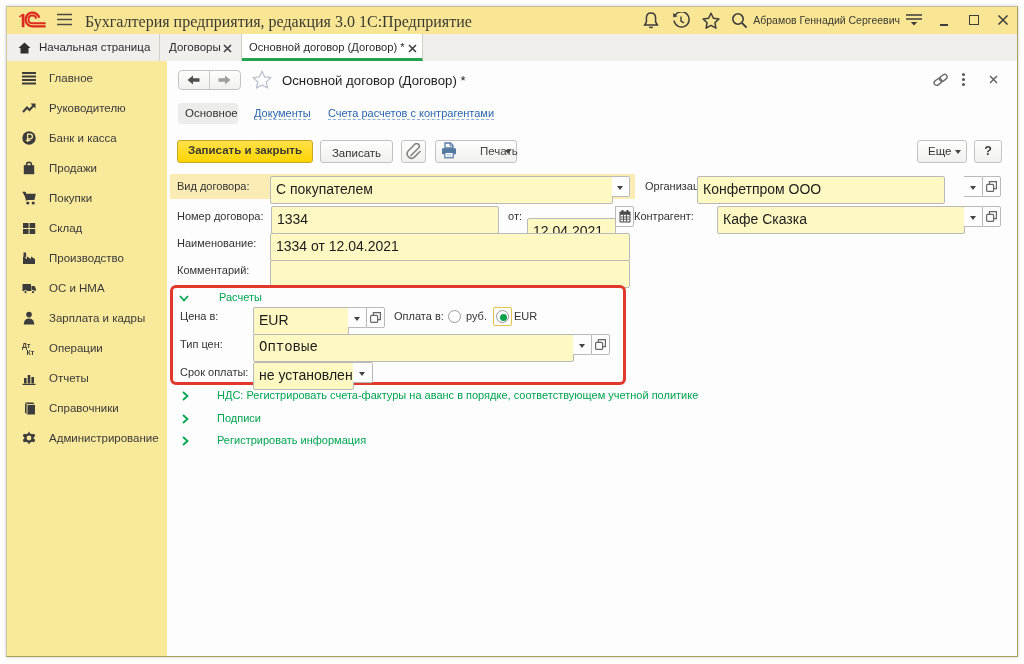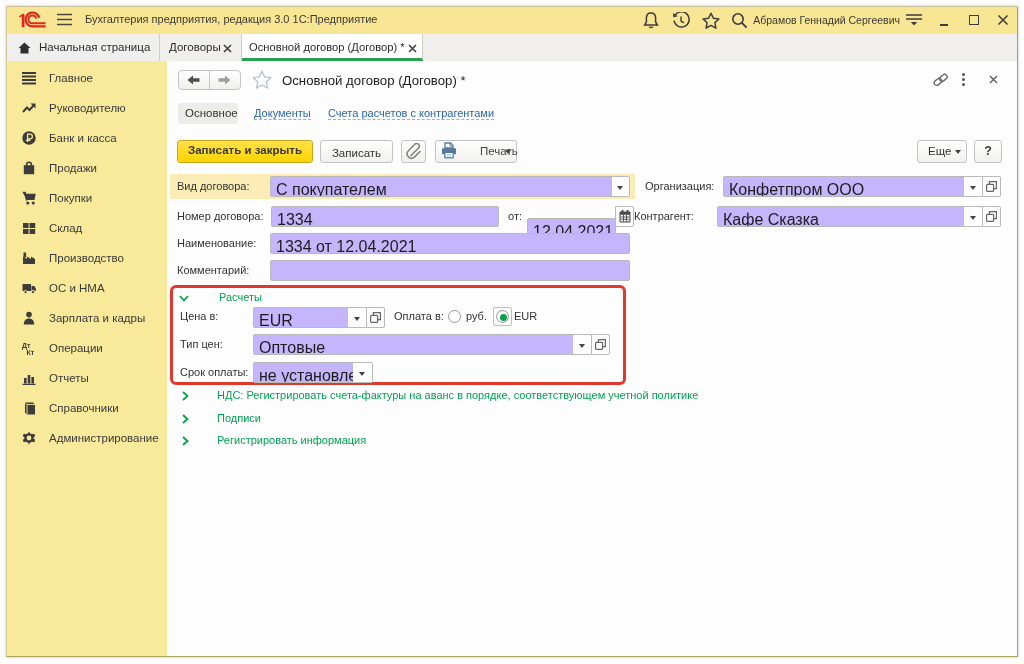--- a/index.html
+++ b/index.html
@@ -2,27 +2,27 @@
 <html><head><meta charset="utf-8">
 <style>
 * { margin:0; padding:0; box-sizing:border-box; }
 html,body { width:1024px; height:664px; background:#fff; font-family:"Liberation Sans", sans-serif; overflow:hidden; }
 .abs { position:absolute; }
 .win { position:absolute; left:6px; top:6px; width:1012px; height:651px; border:1px solid; border-color:#C8C09A #A9A05A #A9A05A #CFC9A2; background:#fff; box-shadow:0 0 3px rgba(150,150,165,0.55); }
 .titlebar { position:absolute; left:7px; top:7px; width:1010px; height:27px; background:#F8E695; }
 .tabbar { position:absolute; left:7px; top:34px; width:1010px; height:27px; background:#F0EFEC; }
 .sidebar { position:absolute; left:7px; top:61px; width:160px; height:595px; background:#F8E99B; }
 .content { position:absolute; left:167px; top:61px; width:850px; height:595px; background:#FDFDFD; }
-.t13 { font-size:11px; color:#333; }
+.t13 { font-size:16px; color:#333;font-family:Liberation Serif, serif; }
 .tab { position:absolute; top:34px; height:27px; border-right:1px solid #CFCFC8; }
 .sideitem { position:absolute; left:7px; width:160px; height:30px; }
 .sideitem .lbl { position:absolute; left:42px; top:8px; font-size:11.5px; color:#3a3a3a; }
 .sideitem svg { position:absolute; left:15px; top:7px; }
 .btn { position:absolute; height:23px; border:1px solid #C3C3C3; border-radius:3px; background:linear-gradient(#FEFEFE,#F0F0EE); font-size:11.5px; color:#333; text-align:center; }
-.inp { position:absolute; height:21px; border:1px solid #B9B9B9; border-radius:2px; background:#c4b5fd; font-size:16px; color:#1c1c1c; padding:4px 4px 0 5px; white-space:nowrap; overflow:hidden; }
+.inp { position:absolute; height:28px; border:1px solid #B9B9B9; border-radius:2px; background:#fef9c3; font-size:14px; color:#1c1c1c; padding:4px 4px 0 5px; white-space:nowrap; overflow:hidden; }
 .dd { position:absolute; height:21px; border:1px solid #B9B9B9; border-left:none; border-radius:0 2px 2px 0; background:#FDFDFD; }
 .dd2 { position:absolute; height:21px; border:1px solid #B9B9B9; border-radius:0 2px 2px 0; background:#FDFDFD; }
 .dd:after { content:""; position:absolute; left:50%; top:9px; margin-left:-3.5px; border:3.5px solid transparent; border-top:4.5px solid #444; }
 .lab { position:absolute; font-size:11px; color:#333; white-space:nowrap; }
 .grn { color:#00A550;padding-left:23px; }
 .chev { position:absolute; width:10px; height:10px; }
 </style></head>
 <body>
 <div class="win"></div>
 <div class="titlebar"></div>
@@ -239,21 +239,21 @@
 <div class="abs" style="left:505px;top:150px;border:3.5px solid transparent;border-top:4.5px solid #444"></div>
 <div class="btn" style="left:917px;top:140px;width:50px;padding-top:4px;text-align:left;padding-left:10px;">Еще</div>
 <div class="abs" style="left:955px;top:150px;border:3.5px solid transparent;border-top:4.5px solid #444"></div>
 <div class="btn" style="left:974px;top:140px;width:28px;padding-top:3px;font-size:12.5px;font-weight:600;color:#3b3b3b">?</div>
 
 <div class="abs" style="left:170px;top:174px;width:465px;height:25px;background:#FBECB6;"></div>
 <div class="lab" style="left:177px;top:180px">Вид договора:</div>
 <div class="inp" style="left:270px;top:176px;width:343px;">С покупателем</div>
 <div class="dd" style="left:612px;top:176px;width:18px;"></div>
 <div class="lab" style="left:645px;top:180px">Организация:</div>
-<div class="inp" style="left:723px;top:176px;width:248px;">Конфетпром ООО</div>
+<div class="inp" style="left:697px;top:176px;width:248px;">Конфетпром ООО</div>
 <div class="dd" style="left:964px;top:176px;width:19px;"></div>
 <div class="dd2" style="left:982px;top:176px;width:19px;"></div>
 <svg class="abs" style="left:986px;top:181px" width="11" height="11" viewBox="0 0 11 11">
     <g fill="none" stroke="#666" stroke-width="1.2">
       <rect x="0.6" y="3.4" width="7" height="7" rx="1"></rect>
       <path d="M3.4 3.4 L3.4 0.6 L10.4 0.6 L10.4 7.6 L7.6 7.6"></path>
     </g>
   </svg>
 
 <div class="lab" style="left:177px;top:210px">Номер договора:</div>
@@ -302,21 +302,21 @@
     </g>
   </svg>
 <div class="lab" style="left:394px;top:310px;font-size:11px">Оплата в:</div>
 <div class="abs" style="left:448px;top:310px;width:13px;height:13px;border:1px solid #999;border-radius:50%;background:#fff"></div>
 <div class="lab" style="left:466px;top:310px">руб.</div>
 <div class="abs" style="left:493px;top:307px;width:19px;height:19px;border:1px solid #E4C34C;border-radius:2px;background:#fff"></div>
 <div class="abs" style="left:496px;top:310px;width:13px;height:13px;border:1px solid #999;border-radius:50%;background:#fff"></div>
 <div class="abs" style="left:500px;top:314px;width:7px;height:7px;border-radius:50%;background:#0AA14C"></div>
 <div class="lab" style="left:514px;top:310px">EUR</div>
 <div class="lab" style="left:180px;top:338px">Тип цен:</div>
-<div class="inp" style="left:253px;top:334px;width:321px;">Оптовые</div>
+<div class="inp" style="left:253px;top:334px;width:321px;font-family:Liberation Mono, monospace;">Оптовые</div>
 <div class="dd" style="left:573px;top:334px;width:19px;"></div>
 <div class="dd2" style="left:591px;top:334px;width:19px;"></div>
 <svg class="abs" style="left:595px;top:339px" width="11" height="11" viewBox="0 0 11 11">
     <g fill="none" stroke="#666" stroke-width="1.2">
       <rect x="0.6" y="3.4" width="7" height="7" rx="1"></rect>
       <path d="M3.4 3.4 L3.4 0.6 L10.4 0.6 L10.4 7.6 L7.6 7.6"></path>
     </g>
   </svg>
 <div class="lab" style="left:180px;top:366px">Срок оплаты:</div>
 <div class="inp" style="left:253px;top:362px;width:101px;">не установлен</div>

